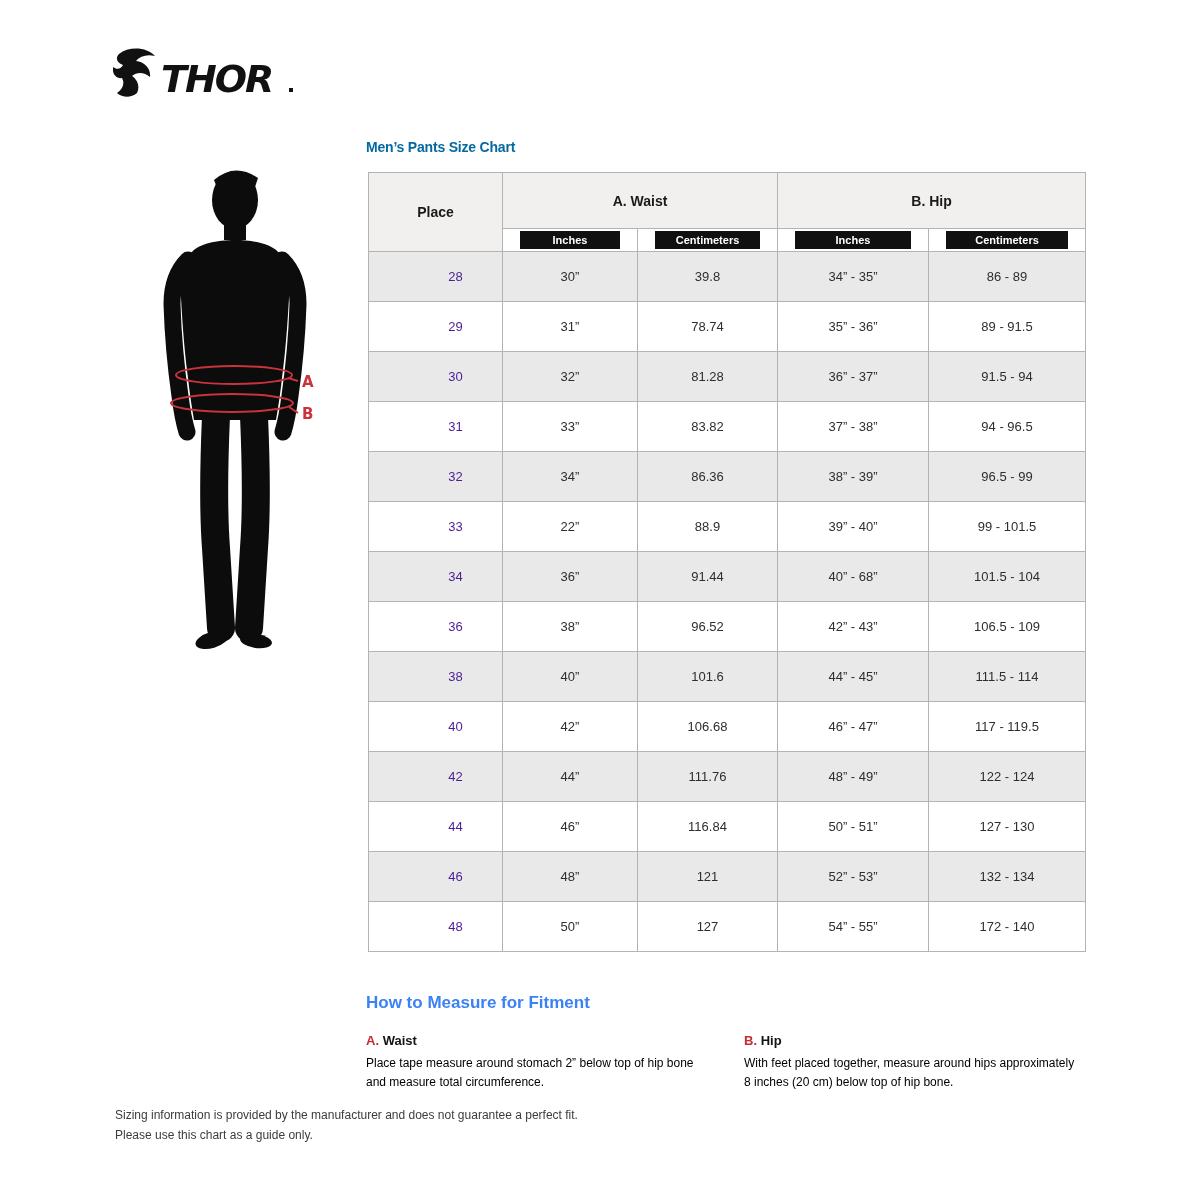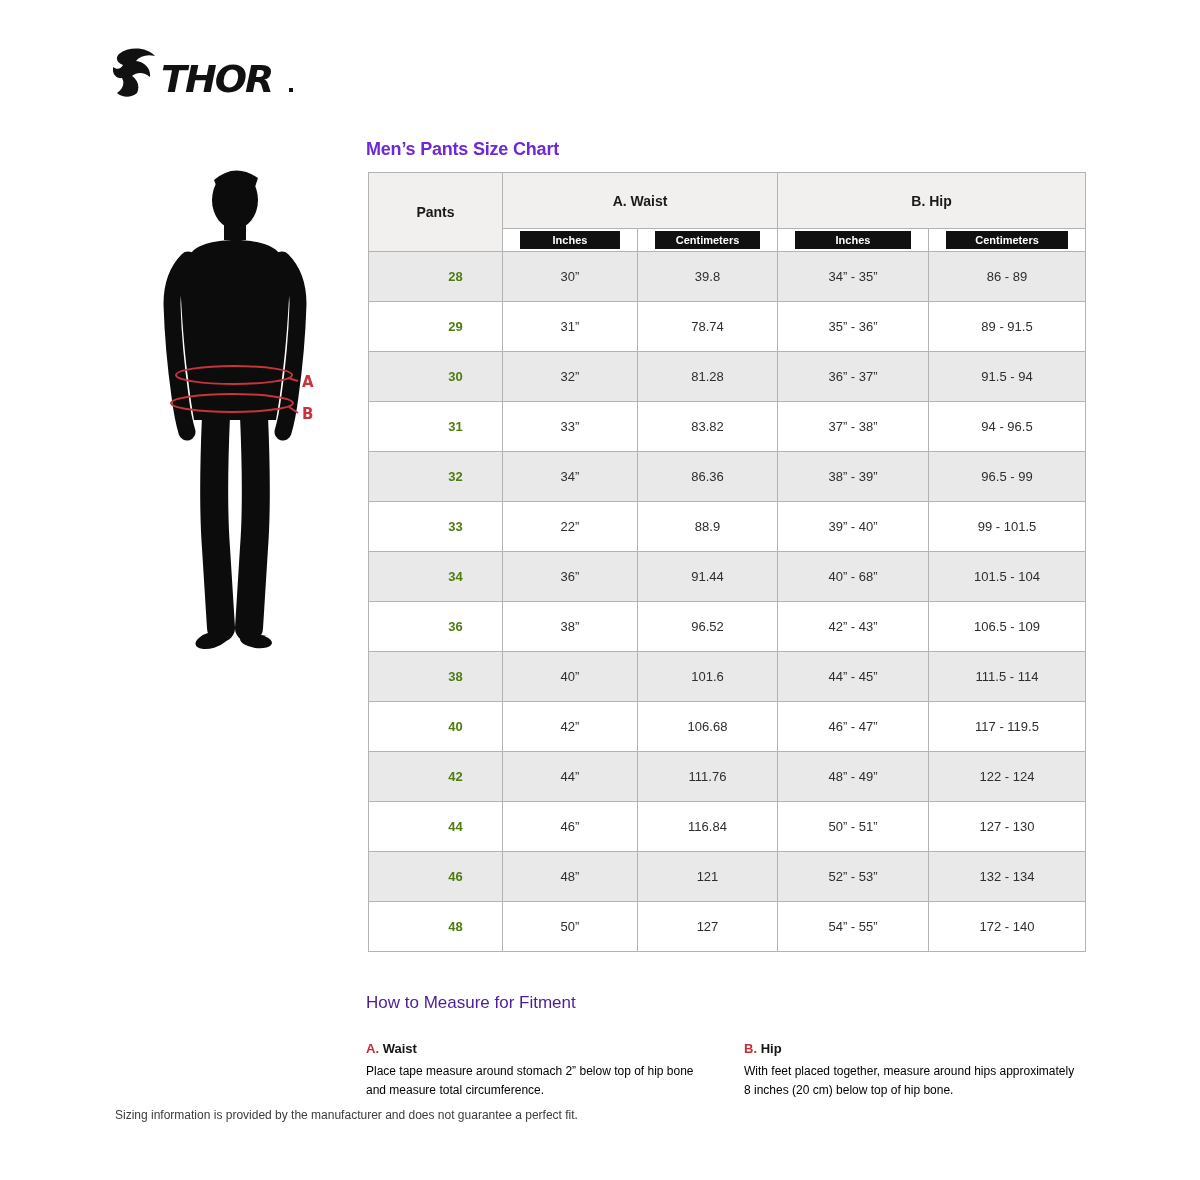--- a/index.html
+++ b/index.html
@@ -4,45 +4,45 @@
 <style>
   * { margin:0; padding:0; box-sizing:border-box; }
   html,body { width:1200px; height:1180px; background:#ffffff;
     font-family:"Liberation Sans", sans-serif; color:#1a1a1a; overflow:hidden; }
   .page { position:relative; width:1200px; height:1180px; }
 
   
   .logo { position:absolute; left:113px; top:48px; width:190px; height:60px; }
 
   
-  .chart-title { position:absolute; left:366px; top:139px; font-size:18px;
-    font-weight:bold; letter-spacing:-0.2px; color:#6d28d9; }
+  .chart-title { position:absolute; left:366px; top:139px; font-size:14px;
+    font-weight:bold; letter-spacing:-0.2px; color:#0369a1; }
 
   
   .figure-wrap { position:absolute; left:138px; top:166px; width:235px; height:495px; }
 
   
   table.size-table { position:absolute; left:368px; top:172px; width:717px;
     border-collapse:collapse; table-layout:fixed; }
   .size-table th, .size-table td { border:1px solid #b3b3b3; text-align:center;
     vertical-align:middle; }
   .size-table thead th.group { height:56px; background:#f1f0ef; font-size:14px;
     font-weight:bold; color:#1a1a1a; }
   .size-table thead th.size-head { background:#f1f0ef; font-size:14px;
     font-weight:bold; color:#1a1a1a; }
   .size-table thead th.sub { height:22px; background:#ffffff; padding:2px 17px; }
   .size-table thead th.sub .bar { background:#101010; color:#ffffff; height:18px;
     line-height:18px; font-size:11px; font-weight:bold; }
   .size-table tbody td { height:50px; font-size:13px; color:#2e2e2e; background:#ffffff; }
   .size-table tbody tr:nth-child(odd) td { background:#e9e9e9; }
-  .size-table tbody td.size-col { font-weight:bold; color:#4d7c0f;padding-left:40px; }
+  .size-table tbody td.size-col { font-weight:normal; color:#4c1d95;padding-left:40px; }
 
   
   .howto { position:absolute; left:366px; top:993px; width:720px; }
-  .howto-heading { font-size:17px; font-weight:normal; color:#4c1d95; margin-bottom:28px; }
+  .howto-heading { font-size:17px; font-weight:bold; color:#3b82f6; margin-bottom:20px; }
   .howto-cols { display:flex; }
   .howto-item { width:340px; }
   .howto-item + .howto-item { margin-left:38px; }
   .howto-label { font-size:13px; font-weight:bold; color:#141414; margin-bottom:6px; }
   .howto-key { color:#c32b35; }
   .howto-text { font-size:12px; line-height:1.55; color:#000000; }
 
   
   .footer { position:absolute; left:115px; top:1106px; font-size:12px;
     line-height:1.65; color:#3c3c3c; }
@@ -100,21 +100,21 @@
   <table class="size-table">
     <colgroup>
       <col style="width:134px">
         <col style="width:135px">
         <col style="width:140px">
       <col style="width:151px">
         <col style="width:157px">
     </colgroup>
     <thead>
       <tr>
-        <th class="size-head" rowspan="2">Pants</th>
+        <th class="size-head" rowspan="2">Place</th>
         <th class="group" colspan="2">A. Waist</th>
         <th class="group" colspan="2">B. Hip</th>
       </tr>
       <tr>
         <th class="sub">
             <div class="bar">Inches</div>
           </th>
         <th class="sub">
             <div class="bar">Centimeters</div>
           </th>
@@ -243,15 +243,16 @@
           <span class="howto-key">B.</span>
           <span>Hip</span>
         </div>
         <div class="howto-text">With feet placed together, measure around hips approximately 8 inches (20 cm) below top of hip bone.</div>
       </div>
     </div>
   </div>
 
   <div class="footer">
     <div>Sizing information is provided by the manufacturer and does not guarantee a perfect fit.</div>
+    <div>Please use this chart as a guide only.</div>
   </div>
 
 </div>
 
 </body></html>

